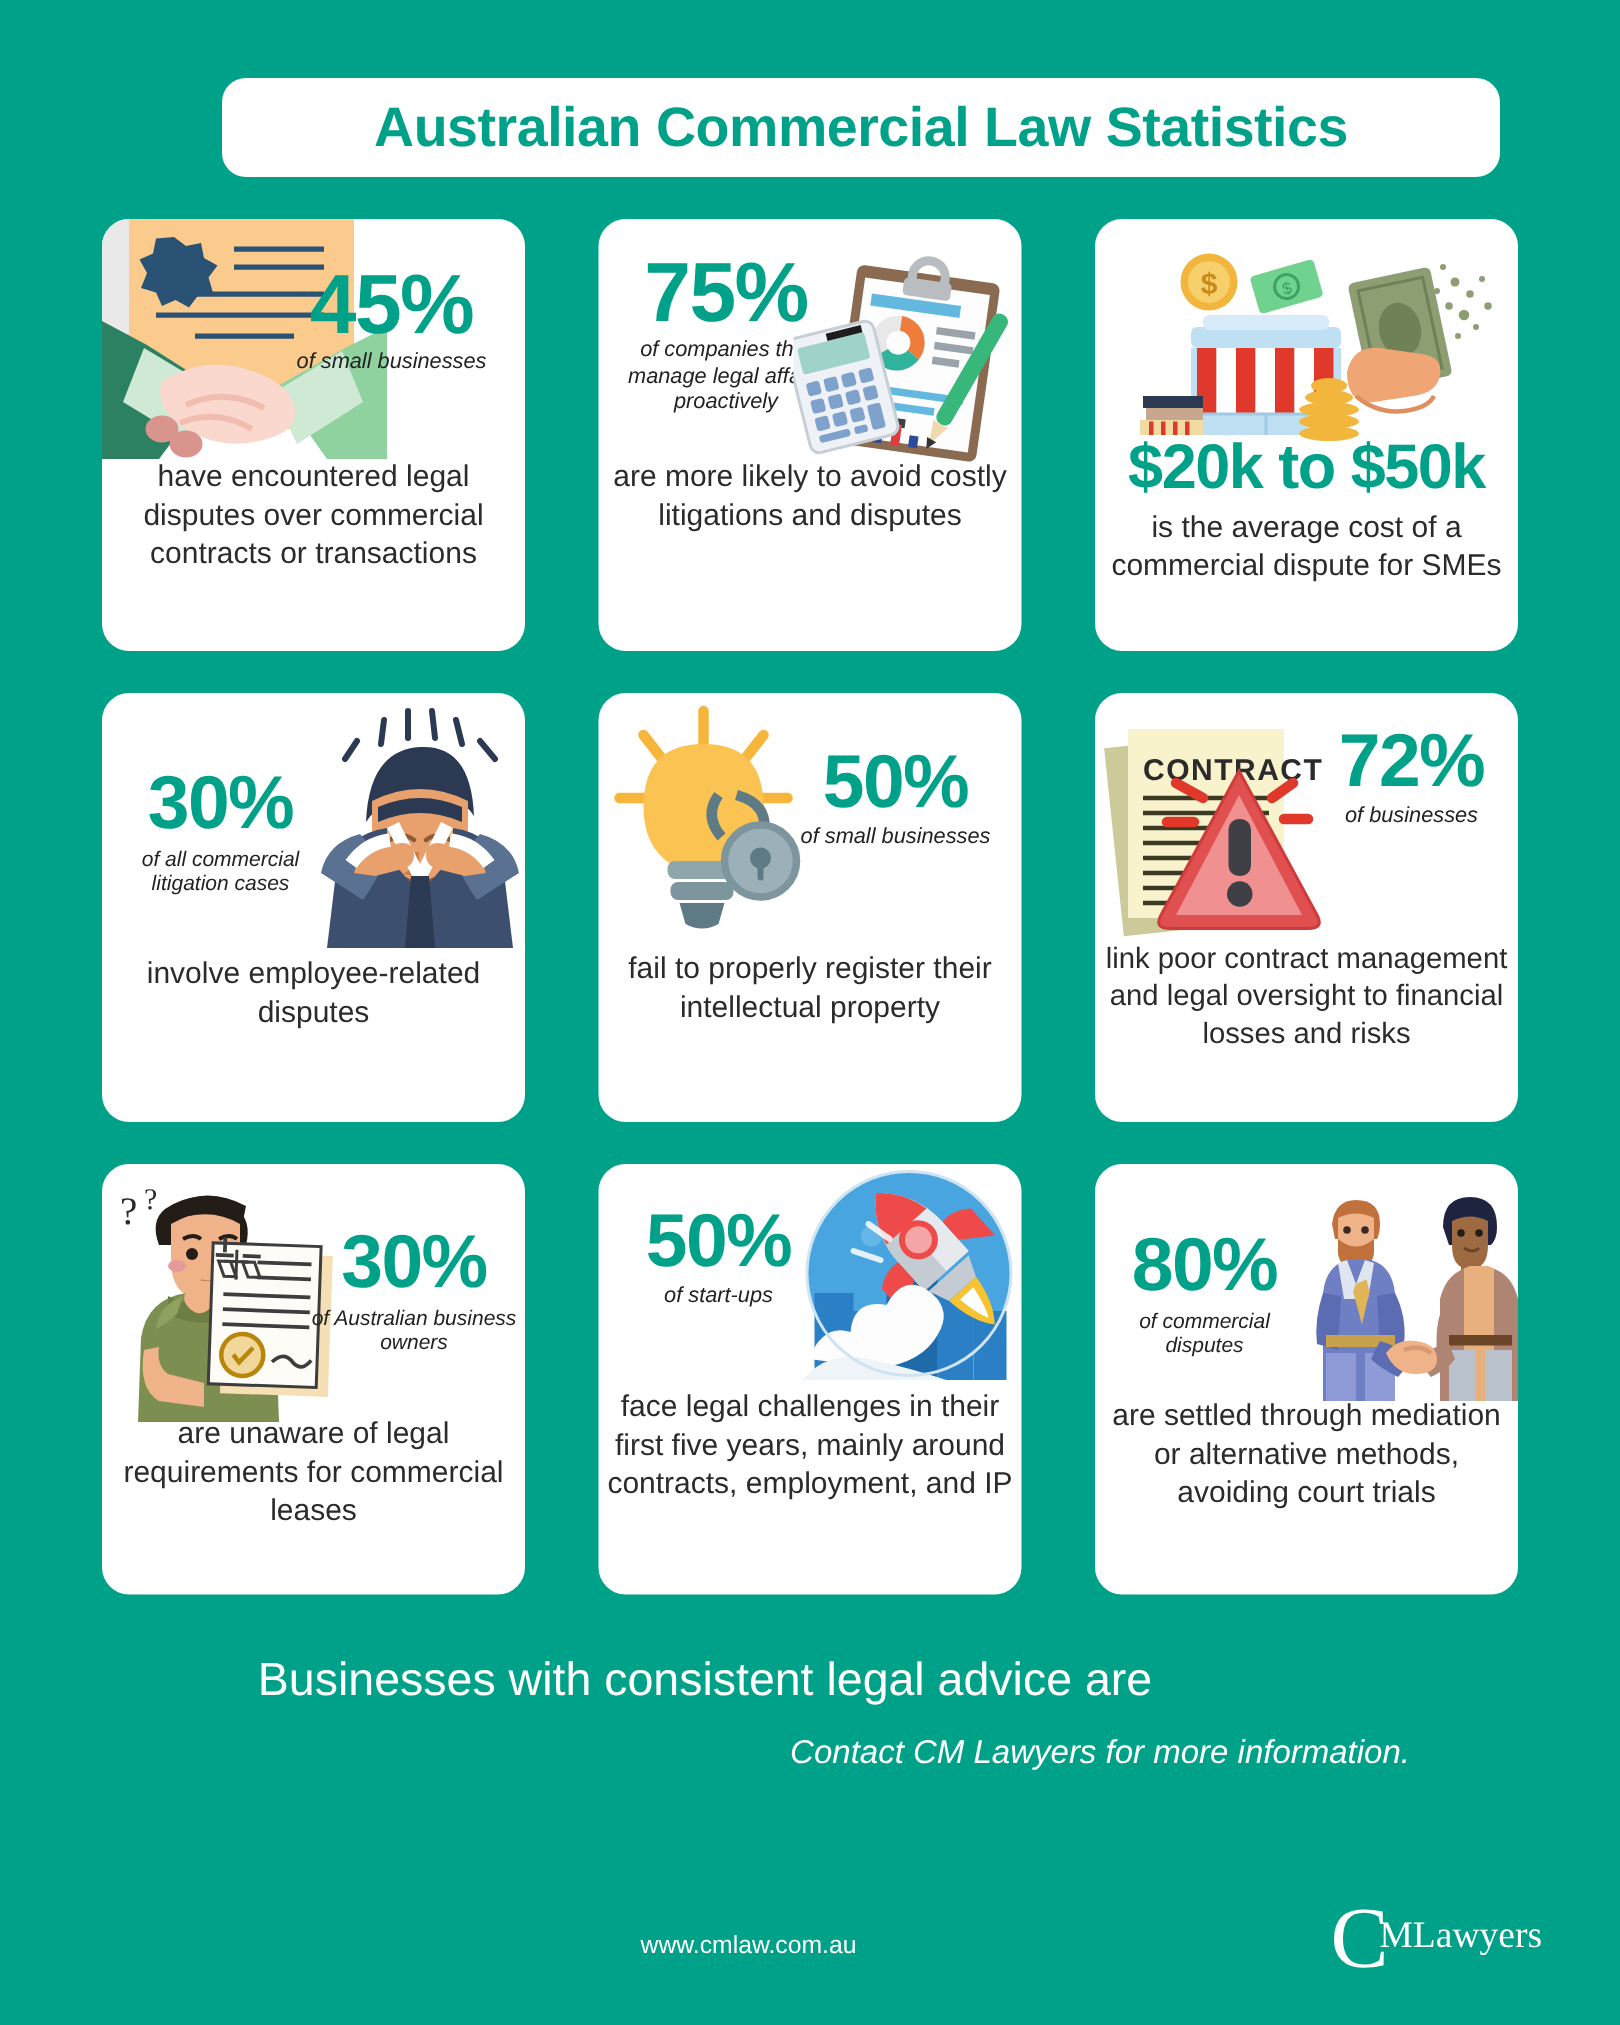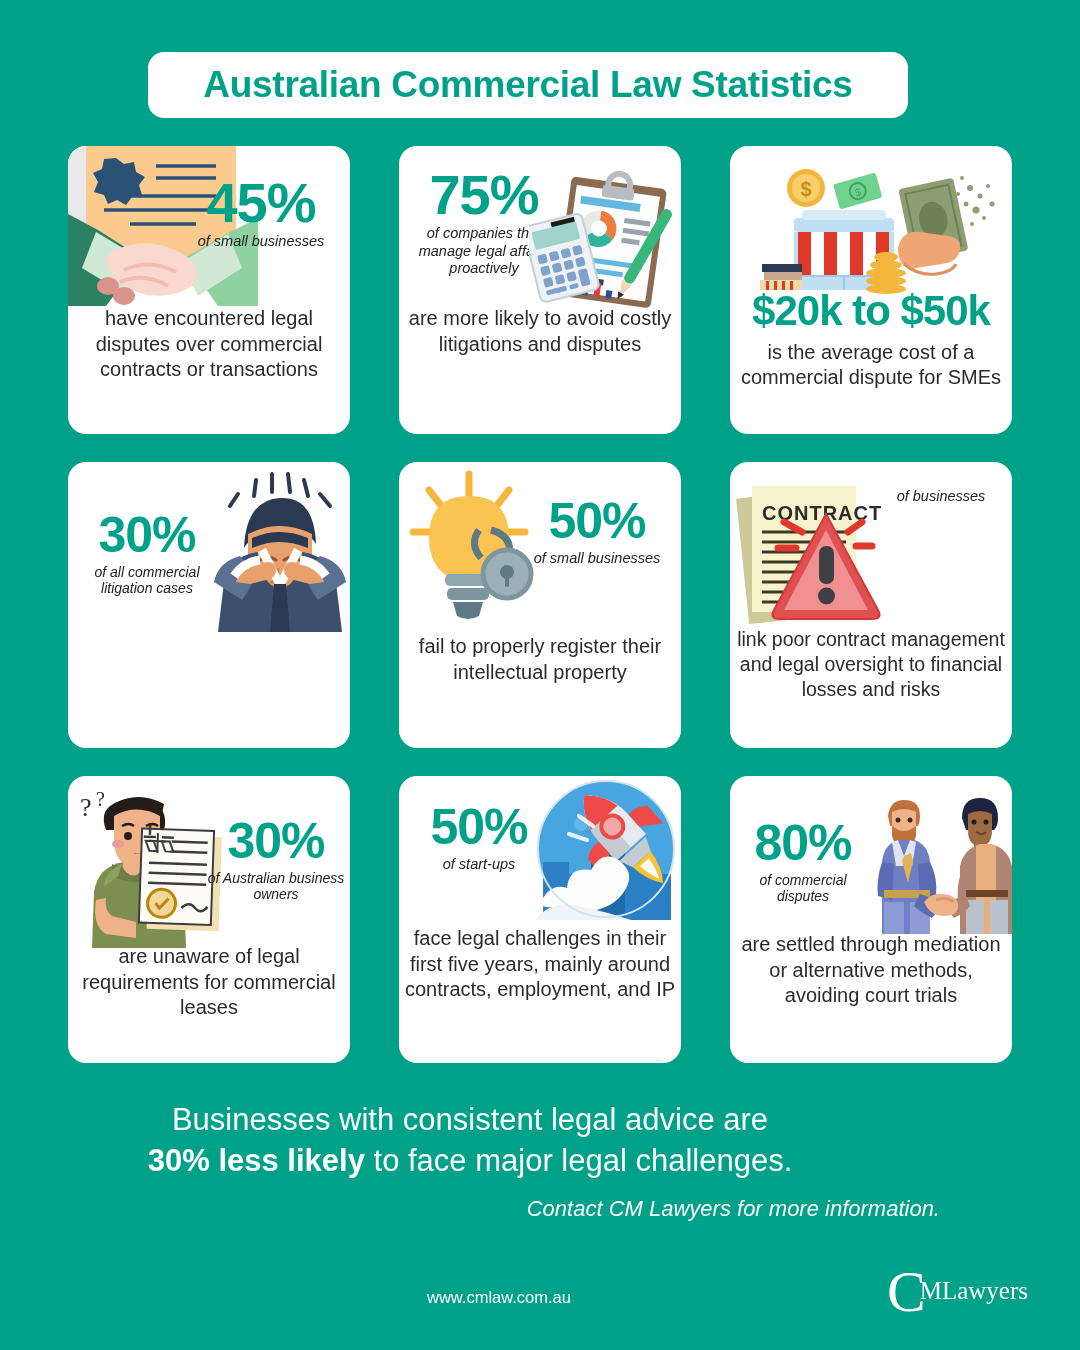--- a/index.html
+++ b/index.html
@@ -5,21 +5,21 @@
   html,body{margin:0;padding:0;}
   body{
     width:1080px;height:1350px;
     background:#00a189;
     font-family:"Liberation Sans", sans-serif;
     overflow:hidden;
     position:relative;
   }
   
   .title-wrap{
-    position:absolute;left:148px;top:52px;width:760px;height:66px;
+    position:absolute;left:148px;top:52px;width:852px;height:66px;
     background:#ffffff;border-radius:16px;
     display:flex;align-items:center;justify-content:center;
   }
   .title-text{
     color:#00a189;font-size:37px;font-weight:bold;letter-spacing:-0.3px;
     white-space:nowrap;
   }
   
   .grid{
     position:absolute;left:68px;top:146px;width:944px;
@@ -286,20 +286,21 @@
           <path d="M58 80 l22 42 l22 -42 l-8 -4 l-14 28 l-14 -28z" fill="#fff"></path>
           <path d="M74 112 l12 0 l4 48 l-20 0z" fill="#2b3a52"></path>
           <path d="M40 84 q-22 6 -26 26 l28 18 q10 -14 14 -26z" fill="#5b7191"></path>
           <path d="M120 84 q22 6 26 26 l-28 18 q-10 -14 -14 -26z" fill="#5b7191"></path>
           <path d="M36 110 q4 -14 18 -18 l14 -2 q8 0 8 8 q0 8 -10 10 l-16 4z" fill="#e8a06c"></path>
           <path d="M124 110 q-4 -14 -18 -18 l-14 -2 q-8 0 -8 8 q0 8 10 10 l16 4z" fill="#e8a06c"></path>
           <path d="M34 104 q10 -14 26 -16" stroke="#fff" stroke-width="9" fill="none"></path>
           <path d="M126 104 q-10 -14 -26 -16" stroke="#fff" stroke-width="9" fill="none"></path>
         </svg>
       </div>
+      <div class="body">involve employee-related disputes</div>
     </div>
 
     
     <div class="card">
       <div class="top" style="height:172px;">
         <svg width="150" height="165" viewBox="0 0 150 165" style="position:absolute;left:6px;top:6px;">
           <g stroke="#f7b53b" stroke-width="7" stroke-linecap="round">
             <line x1="64" y1="6" x2="64" y2="30"></line>
             <line x1="24" y1="22" x2="38" y2="40"></line>
             <line x1="104" y1="22" x2="90" y2="40"></line>
@@ -348,20 +349,21 @@
             <line x1="44" y1="74" x2="62" y2="74"></line>
             <line x1="128" y1="48" x2="114" y2="58"></line>
             <line x1="138" y1="72" x2="122" y2="72"></line>
           </g>
           <path d="M92 40 l52 96 q5 9 -6 9 l-92 0 q-11 0 -6 -9 l52 -96z" fill="#e05050" stroke="#cf3b3b" stroke-width="2"></path>
           <path d="M92 56 l42 80 l-84 0z" fill="#f09090"></path>
           <rect x="85" y="72" width="15" height="38" rx="7" fill="#3f3f46"></rect>
           <circle cx="92.5" cy="122" r="8.5" fill="#3f3f46"></circle>
         </svg>
         <div class="statblock" style="right:6px;top:22px;width:130px;">
+          <div class="bignum" style="font-size:50px;">72%</div>
           <div class="sub">of businesses</div>
         </div>
       </div>
       <div class="body" style="font-size:19.5px;">link poor contract management and legal oversight to financial losses and risks</div>
     </div>
   </div>
 
   <div class="row r3">
 
     
@@ -508,21 +510,20 @@
           <path d="M74 118 q10 -4 18 2" stroke="#d79a6e" stroke-width="3" fill="none"></path>
         </svg>
       </div>
       <div class="body">are settled through mediation or alternative methods, avoiding court trials</div>
     </div>
   </div>
 </div>
 
 <div class="footer">
   <div class="f1">Businesses with consistent legal advice are</div>
-  <div class="f1"><b>30% less likely</b><span> to face major legal challenges.</span></div>
   <div class="f2">Contact CM Lawyers for more information.</div>
 </div>
 
 <div class="url">www.cmlaw.com.au</div>
 
 <div class="logo">
   <span class="big-c">C</span>
   <span class="ml">MLawyers</span>
 </div>
 

